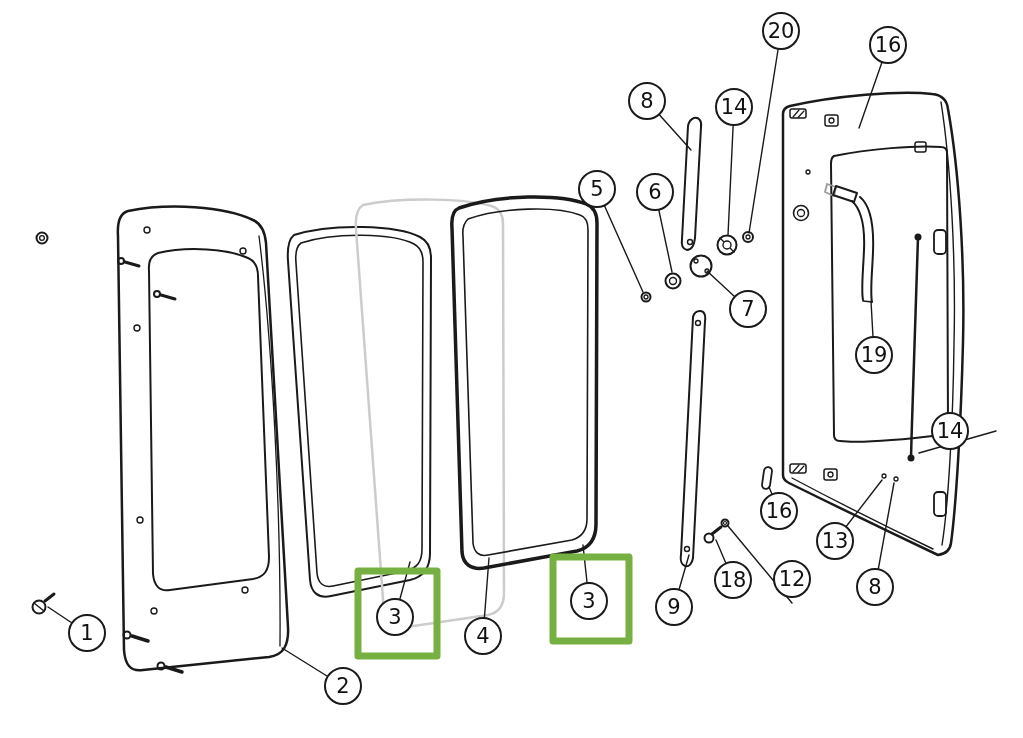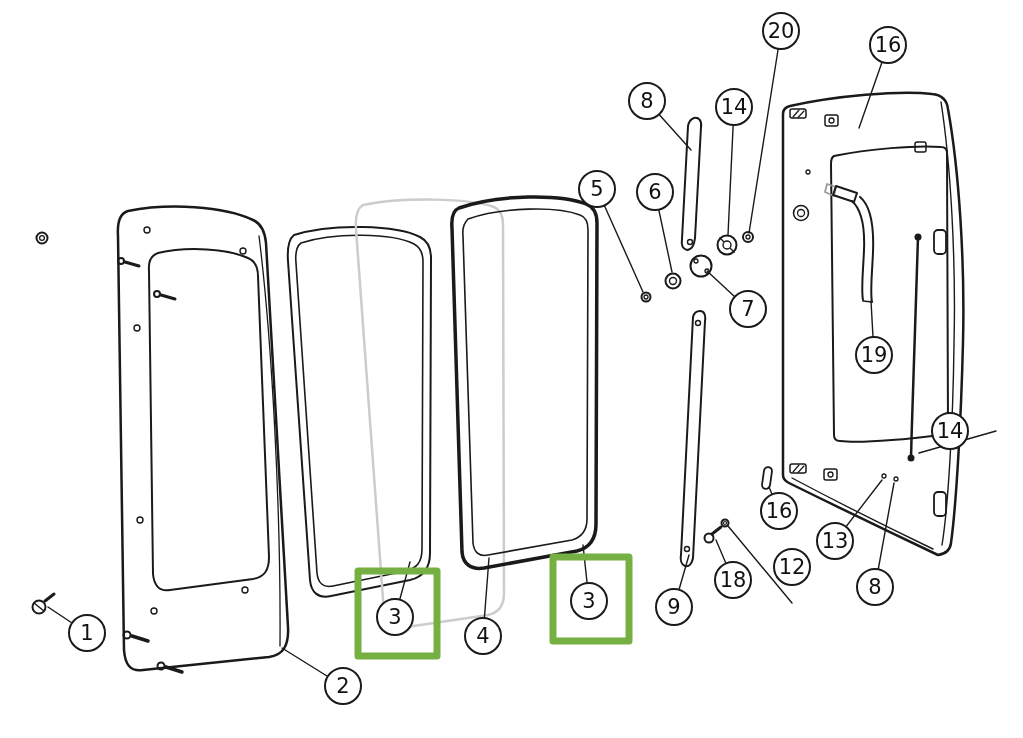--- a/index.html
+++ b/index.html
@@ -199,21 +199,21 @@
   <div class="callout" style="left:376px;top:598px">3</div>
   <div class="callout" style="left:570px;top:582px">3</div>
   <div class="callout" style="left:464px;top:617px">4</div>
   <div class="callout" style="left:578px;top:170px">5</div>
   <div class="callout" style="left:636px;top:173px">6</div>
   <div class="callout" style="left:729px;top:290px">7</div>
   <div class="callout" style="left:628px;top:82px">8</div>
   <div class="callout" style="left:655px;top:588px">9</div>
   <div class="callout" style="left:715px;top:88px">14</div>
   <div class="callout" style="left:714px;top:561px">18</div>
-  <div class="callout" style="left:773px;top:548px">12</div>
+  <div class="callout" style="left:773px;top:560px">12</div>
   <div class="callout" style="left:816px;top:522px">13</div>
   <div class="callout" style="left:931px;top:412px">14</div>
   <div class="callout" style="left:856px;top:568px">8</div>
   <div class="callout" style="left:869px;top:26px">16</div>
   <div class="callout" style="left:760px;top:492px">16</div>
   <div class="callout" style="left:762px;top:12px">20</div>
   <div class="callout" style="left:855px;top:336px">19</div>
 
 </div>
 

